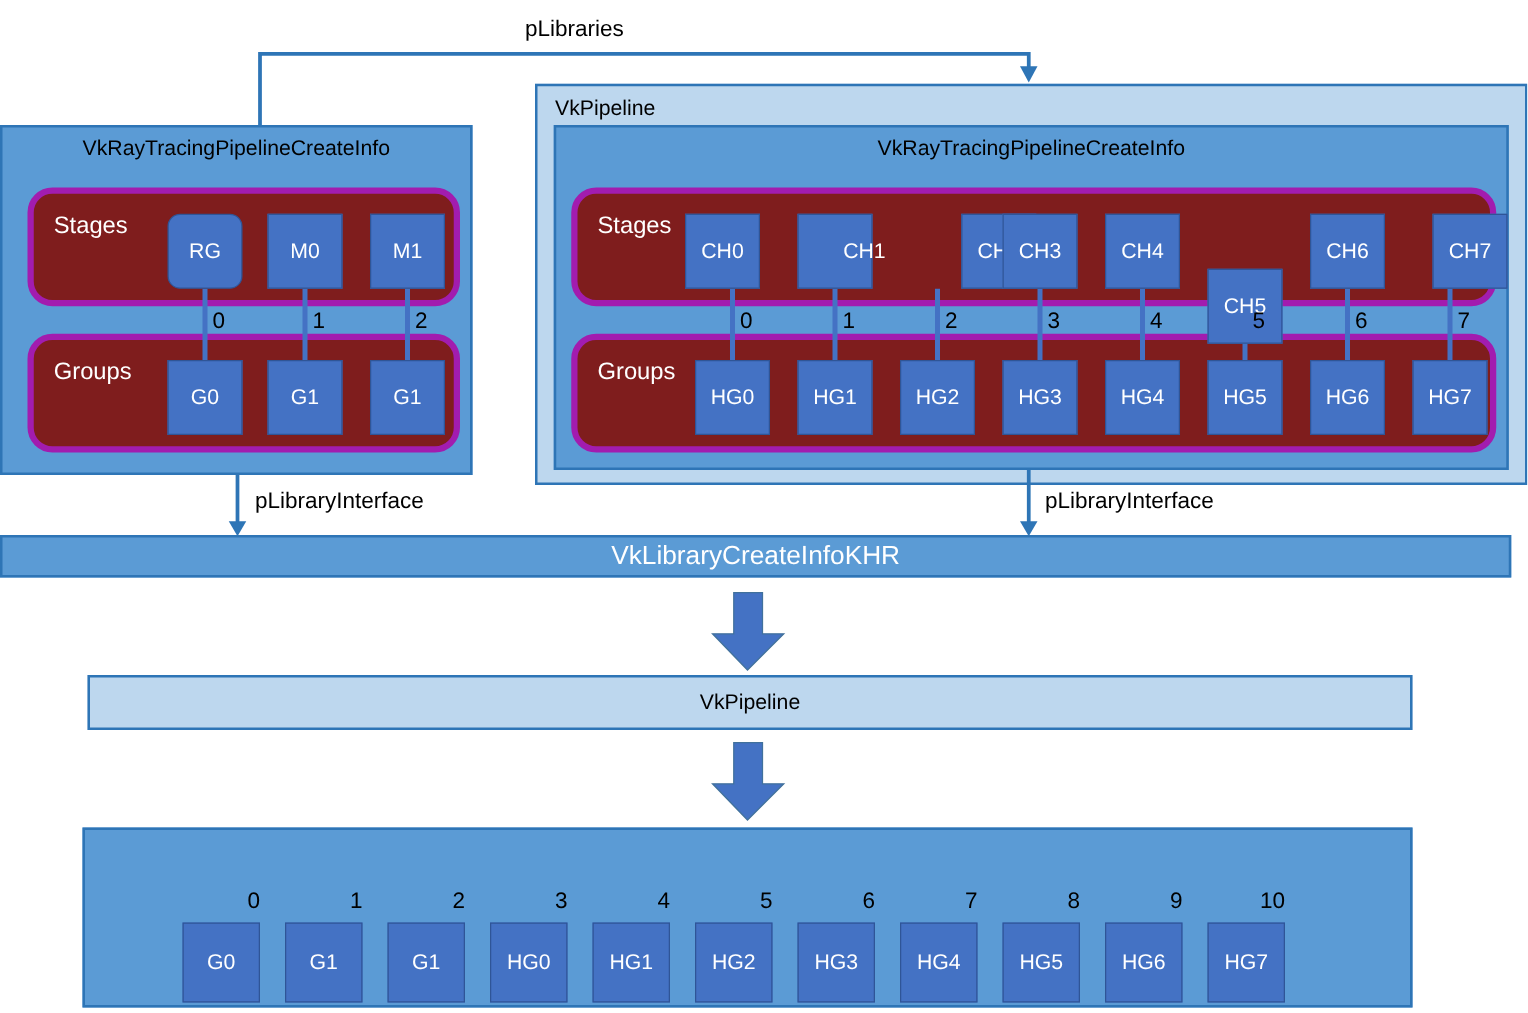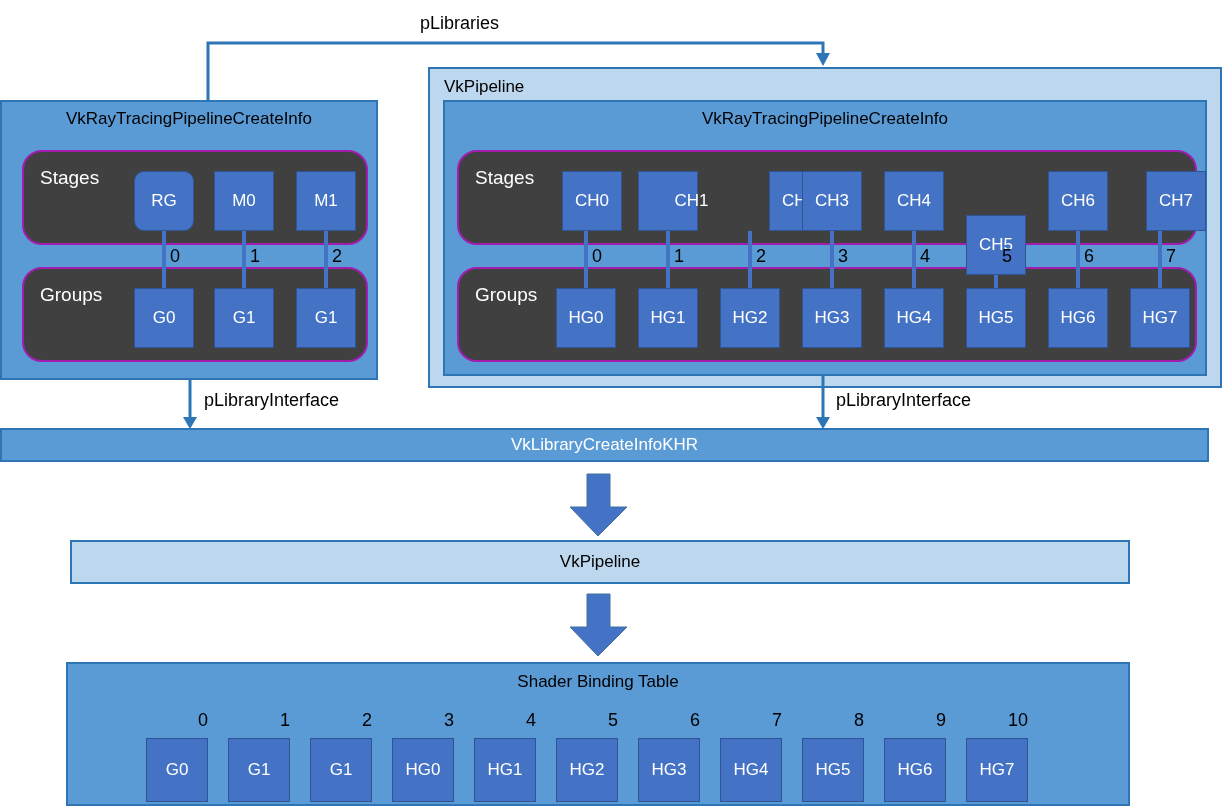--- a/index.html
+++ b/index.html
@@ -2,33 +2,33 @@
 <html><head>
 <meta charset="utf-8">
 <style>
   html,body{margin:0;padding:0;background:#fff;}
   .canvas{position:relative;width:1222px;height:810px;background:#ffffff;
           font-family:"Liberation Sans",sans-serif;overflow:hidden;}
   .abs{position:absolute;box-sizing:border-box;}
   
   .box-blue{background:#5B9BD5;border:2px solid #2E75B6;}
   .box-light{background:#BDD7EE;border:2px solid #2E75B6;}
-  .green-zone{background:#404040;border:2px solid #a21caf;border-radius:20px;}
+  .green-zone{background:#7f1d1d;border:5px solid #a21caf;border-radius:20px;}
   
   .title-center{left:0;right:0;text-align:center;color:#000;font-size:17px;}
   .title-left{color:#000;font-size:17px;}
   .zone-label{color:#fff;font-size:19px;}
   .conn-label{color:#000;font-size:18px;white-space:nowrap;}
   .idx-num{color:#000;font-size:18px;line-height:18px;}
   
   .sq{width:60px;height:60px;background:#4472C4;border:1px solid #2F5597;
       color:#fff;font-size:17px;display:flex;align-items:center;justify-content:center;}
   .connector{width:4px;background:#4472C4;}
   
-  .bar-text-white{color:#fff;font-size:17px;display:flex;align-items:center;justify-content:center;}
+  .bar-text-white{color:#fff;font-size:21px;display:flex;align-items:center;justify-content:center;}
   .bar-text-black{color:#000;font-size:17px;display:flex;align-items:center;justify-content:center;}
   
   .sbt-row{display:flex;gap:22px;}
   .sbt-cell{position:relative;width:60px;height:62px;}
   .sbt-cell .sq{width:60px;height:62px;}
   .sbt-idx{position:absolute;top:-27px;right:-2px;}
   svg{display:block;}
 </style>
 </head>
 <body>
@@ -79,21 +79,21 @@
 
       <div class="abs connector" style="left:139px;top:129px;height:57px;"></div>
       <div class="abs connector" style="left:221px;top:129px;height:57px;"></div>
       <div class="abs connector" style="left:303px;top:129px;height:57px;"></div>
       <div class="abs connector" style="left:385px;top:129px;height:57px;"></div>
       <div class="abs connector" style="left:467px;top:129px;height:57px;"></div>
       <div class="abs connector" style="left:549px;top:129px;height:57px;"></div>
       <div class="abs connector" style="left:631px;top:129px;height:57px;"></div>
       <div class="abs connector" style="left:713px;top:129px;height:57px;"></div>
 
-      <div class="abs sq" style="left:117px;top:69px;">CH0</div>
+      <div class="abs sq" style="left:103px;top:69px;">CH0</div>
       <div class="abs sq" style="left:193px;top:69px;padding-left:47px;">CH1</div>
       <div class="abs sq" style="left:284px;top:69px;margin-left:40px;">CH2</div>
       <div class="abs sq" style="left:357px;top:69px;">CH3</div>
       <div class="abs sq" style="left:439px;top:69px;">CH4</div>
       <div class="abs sq" style="left:521px;top:69px;margin-top:44px;">CH5</div>
       <div class="abs sq" style="left:603px;top:69px;">CH6</div>
       <div class="abs sq" style="left:701px;top:69px;">CH7</div>
 
       <div class="abs idx-num" style="left:147px;top:145px;">0</div>
       <div class="abs idx-num" style="left:229px;top:145px;">1</div>
@@ -113,21 +113,20 @@
       <div class="abs sq" style="left:603px;top:186px;">HG6</div>
       <div class="abs sq" style="left:685px;top:186px;">HG7</div>
     </div>
   </div>
 
   <div class="abs box-blue bar-text-white" style="left:0;top:428px;width:1209px;height:34px;">VkLibraryCreateInfoKHR</div>
 
   <div class="abs box-light bar-text-black" style="left:70px;top:540px;width:1060px;height:44px;">VkPipeline</div>
 
   <div class="abs box-blue" style="left:66px;top:662px;width:1064px;height:144px;">
-    <div class="abs title-center" style="top:8px;">Shader Binding Table</div>
     <div class="abs sbt-row" style="left:78px;top:74px;">
       <div class="sbt-cell">
         <span class="sbt-idx idx-num">0</span>
         <div class="sq">G0</div>
       </div>
       <div class="sbt-cell">
         <span class="sbt-idx idx-num">1</span>
         <div class="sq">G1</div>
       </div>
       <div class="sbt-cell">

